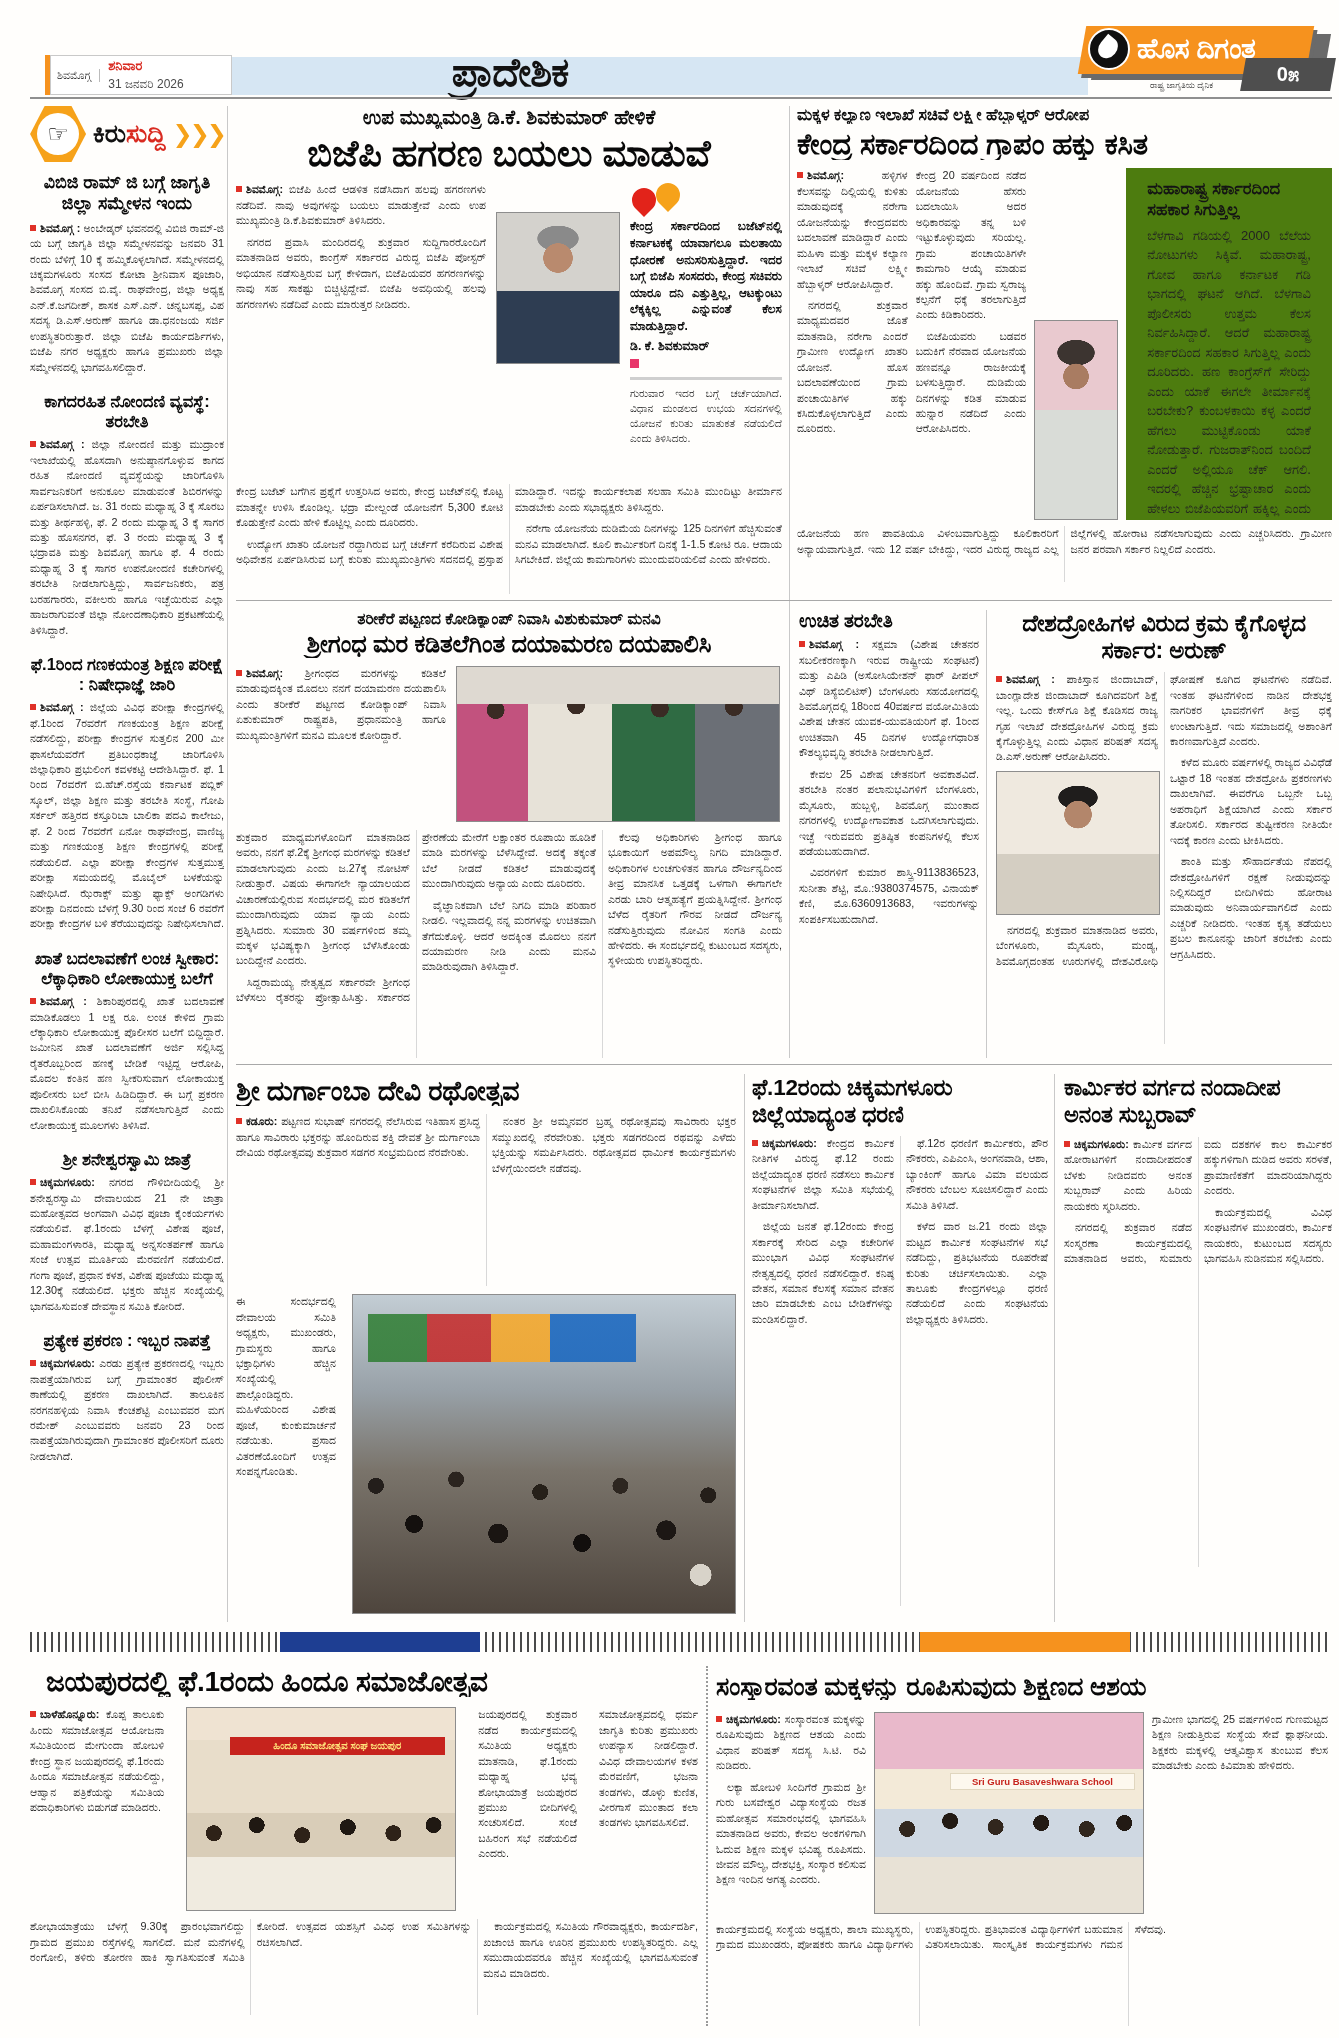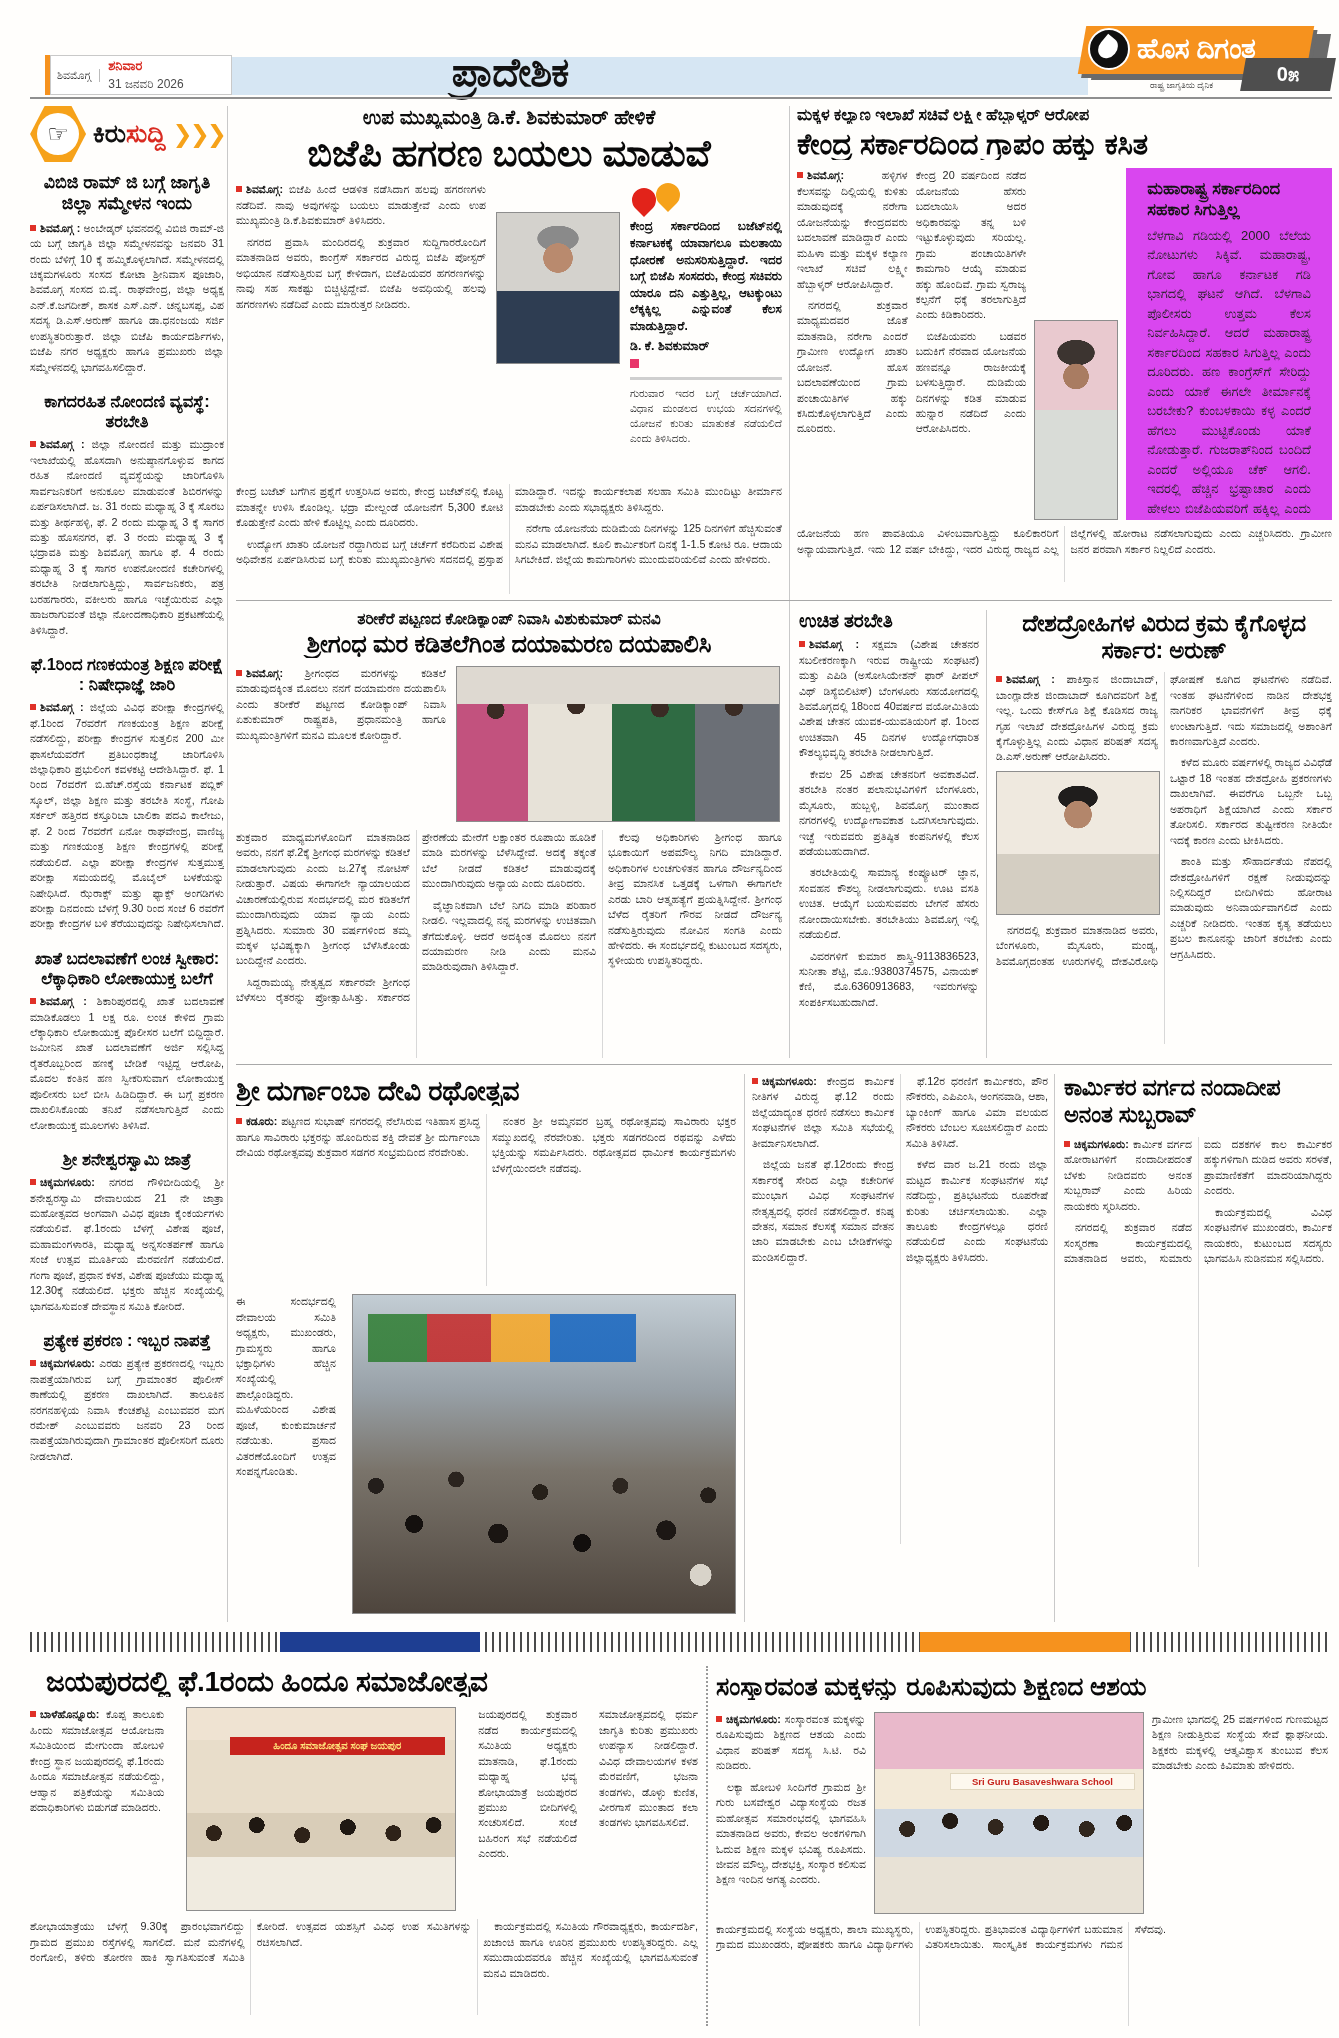--- a/index.html
+++ b/index.html
@@ -53,21 +53,21 @@
   .qwrap{position:relative;height:34px;margin-bottom:2px}
   .q1,.q2{position:absolute;width:24px;height:24px;border-radius:50% 50% 0 50%;transform:rotate(45deg)}
   .q1{background:#e2231a;left:2px;top:6px}
   .q2{background:#f6a21a;left:26px;top:1px}
   .quote-txt{font-weight:800;font-size:12px;line-height:1.38;text-align:justify;color:#0e0e0e}
   .quote-by{font-weight:800;font-size:12.5px;margin-top:5px;color:#0e0e0e}
   .redsq{display:inline-block;width:9px;height:9px;background:#e8356a;margin-top:4px}
   .quote-sep{height:3px;background:#cfcfcf;margin:5px 0 6px}
   .quote-tail{font-size:10.6px;line-height:1.42;text-align:justify;color:#333}
   
-  .pinkbox{background:#d946ef;padding:10px 21px;color:#222}
+  .pinkbox{background:#4d7c0f;padding:10px 21px;color:#222}
   .pinkbox h4{margin:0 0 6px;font-size:16.5px;line-height:1.25;color:#141414}
   .pinkbox div{font-size:13px;line-height:1.5;text-align:justify}
   
   .photo{border:1px solid #8d8d8d;position:relative;flex:0 0 auto;background-color:#d8d4cc}
   .ph-dks{background:radial-gradient(circle 15px at 50% 30%,#b98a6e 97%,transparent),
           radial-gradient(ellipse 21px 13px at 50% 17%,#8a8a8a 97%,transparent),
           linear-gradient(180deg,#d4d2cd 0 52%,#2e3d52 52% 100%)}
   .ph-heb{background:radial-gradient(circle 13px at 50% 28%,#a97c62 97%,transparent),
           radial-gradient(ellipse 19px 13px at 50% 16%,#3c3430 97%,transparent),
           linear-gradient(180deg,#e9c9cf 0 45%,#d9dcd7 45% 100%)}
@@ -276,21 +276,20 @@
       <p>ವೈಜ್ಞಾನಿಕವಾಗಿ ಬೆಲೆ ನಿಗದಿ ಮಾಡಿ ಪರಿಹಾರ ನೀಡಲಿ. ಇಲ್ಲವಾದಲ್ಲಿ ನನ್ನ ಮರಗಳನ್ನು ಉಚಿತವಾಗಿ ತೆಗೆದುಕೊಳ್ಳಿ. ಆದರೆ ಅದಕ್ಕಿಂತ ಮೊದಲು ನನಗೆ ದಯಾಮರಣ ನೀಡಿ ಎಂದು ಮನವಿ ಮಾಡಿರುವುದಾಗಿ ತಿಳಿಸಿದ್ದಾರೆ.</p>
       <p>ಕೆಲವು ಅಧಿಕಾರಿಗಳು ಶ್ರೀಗಂಧ ಹಾಗೂ ಭೂಕಾಯಿಗೆ ಅಪಮೌಲ್ಯ ನಿಗದಿ ಮಾಡಿದ್ದಾರೆ. ಅಧಿಕಾರಿಗಳ ಲಂಚಗುಳಿತನ ಹಾಗೂ ದೌರ್ಜನ್ಯದಿಂದ ತೀವ್ರ ಮಾನಸಿಕ ಒತ್ತಡಕ್ಕೆ ಒಳಗಾಗಿ ಈಗಾಗಲೇ ಎರಡು ಬಾರಿ ಆತ್ಮಹತ್ಯೆಗೆ ಪ್ರಯತ್ನಿಸಿದ್ದೇನೆ. ಶ್ರೀಗಂಧ ಬೆಳೆದ ರೈತರಿಗೆ ಗೌರವ ನೀಡದೆ ದೌರ್ಜನ್ಯ ನಡೆಸುತ್ತಿರುವುದು ನೋವಿನ ಸಂಗತಿ ಎಂದು ಹೇಳಿದರು. ಈ ಸಂದರ್ಭದಲ್ಲಿ ಕುಟುಂಬದ ಸದಸ್ಯರು, ಸ್ಥಳೀಯರು ಉಪಸ್ಥಿತರಿದ್ದರು.</p>
     </div>
   </div>
 
   <div class="abs clip" style="left:799px;top:610px;width:180px;height:448px">
     <div class="hl nw" style="font-size:19px;margin:0 0 6px">ಉಚಿತ ತರಬೇತಿ</div>
     <div class="body-txt">
       <p class="np"><span class="dl">ಶಿವಮೊಗ್ಗ :</span> <span>ಸಕ್ಷಮಾ (ವಿಶೇಷ ಚೇತನರ ಸಬಲೀಕರಣಕ್ಕಾಗಿ ಇರುವ ರಾಷ್ಟ್ರೀಯ ಸಂಘಟನೆ) ಮತ್ತು ಎಪಿಡಿ (ಅಸೋಸಿಯೇಶನ್ ಫಾರ್ ಪೀಪಲ್ ವಿಥ್ ಡಿಸ್ಯೆಬಿಲಿಟಿಸ್) ಬೆಂಗಳೂರು ಸಹಯೋಗದಲ್ಲಿ ಶಿವಮೊಗ್ಗದಲ್ಲಿ 18ರಿಂದ 40ವರ್ಷದ ವಯೋಮಿತಿಯ ವಿಶೇಷ ಚೇತನ ಯುವಕ-ಯುವತಿಯರಿಗೆ ಫೆ. 1ರಿಂದ ಉಚಿತವಾಗಿ 45 ದಿನಗಳ ಉದ್ಯೋಗಧಾರಿತ ಕೌಶಲ್ಯಭಿವೃದ್ಧಿ ತರಬೇತಿ ನೀಡಲಾಗುತ್ತಿದೆ.</span></p>
       <p>ಕೇವಲ 25 ವಿಶೇಷ ಚೇತನರಿಗೆ ಅವಕಾಶವಿದೆ. ತರಬೇತಿ ನಂತರ ಪಲಾನುಭವಿಗಳಿಗೆ ಬೆಂಗಳೂರು, ಮೈಸೂರು, ಹುಬ್ಬಳ್ಳಿ, ಶಿವಮೊಗ್ಗ ಮುಂತಾದ ನಗರಗಳಲ್ಲಿ ಉದ್ಯೋಗಾವಕಾಶ ಒದಗಿಸಲಾಗುವುದು. ಇಚ್ಛೆ ಇರುವವರು ಪ್ರತಿಷ್ಠಿತ ಕಂಪನಿಗಳಲ್ಲಿ ಕೆಲಸ ಪಡೆಯಬಹುದಾಗಿದೆ.</p>
-      <p>ತರಬೇತಿಯಲ್ಲಿ ಸಾಮಾನ್ಯ ಕಂಪ್ಯೂಟರ್ ಜ್ಞಾನ, ಸಂವಹನ ಕೌಶಲ್ಯ ನೀಡಲಾಗುವುದು. ಊಟ ವಸತಿ ಉಚಿತ. ಆಯ್ಕೆಗೆ ಬಯಸುವವರು ಬೇಗನೆ ಹೆಸರು ನೋಂದಾಯಿಸಬೇಕು. ತರಬೇತಿಯು ಶಿವಮೊಗ್ಗ ಇಲ್ಲಿ ನಡೆಯಲಿದೆ.</p>
       <p>ವಿವರಗಳಿಗೆ ಕುಮಾರ ಶಾಸ್ತ್ರಿ-9113836523, ಸುನೀತಾ ಶೆಟ್ಟಿ, ಮೊ.:9380374575, ವಿನಾಯಕ್ ಕೆಣಿ, ಮೊ.6360913683, ಇವರುಗಳನ್ನು ಸಂಪರ್ಕಿಸಬಹುದಾಗಿದೆ.</p>
     </div>
   </div>
 
   <div class="rule-v" style="left:986px;top:610px;height:448px"></div>
 
   <div class="abs clip" style="left:996px;top:610px;width:336px;height:448px">
     <div class="hl ctr" style="font-size:23px;margin:0 0 8px;line-height:1.18">ದೇಶದ್ರೋಹಿಗಳ ವಿರುದ ಕ್ರಮ ಕೈಗೊಳ್ಳದ ಸರ್ಕಾರ: ಅರುಣ್</div>
     <div class="cols2 body-txt clip" style="height:372px">
       <p class="np"><span class="dl">ಶಿವಮೊಗ್ಗ :</span> <span>ಪಾಕಿಸ್ತಾನ ಜಿಂದಾಬಾದ್, ಬಾಂಗ್ಲಾದೇಶ ಜಿಂದಾಬಾದ್ ಕೂಗಿದವರಿಗೆ ಶಿಕ್ಷೆ ಇಲ್ಲ. ಒಂದು ಕೇಸ್‌ಗೂ ಶಿಕ್ಷೆ ಕೊಡಿಸದ ರಾಜ್ಯ ಗೃಹ ಇಲಾಖೆ ದೇಶದ್ರೋಹಿಗಳ ವಿರುದ್ಧ ಕ್ರಮ ಕೈಗೊಳ್ಳುತ್ತಿಲ್ಲ ಎಂದು ವಿಧಾನ ಪರಿಷತ್ ಸದಸ್ಯ ಡಿ.ಎಸ್.ಅರುಣ್ ಆರೋಪಿಸಿದರು.</span></p>
@@ -315,20 +314,21 @@
       </div>
       <div class="photo ph-crowd" style="width:382px;height:318px">
         <div class="crowd-strip"></div>
       </div>
     </div>
   </div>
 
   <div class="rule-v" style="left:744px;top:1074px;height:548px"></div>
 
   <div class="abs clip" style="left:752px;top:1074px;width:296px;height:548px">
+    <div class="hl" style="font-size:22.5px;margin:0 0 8px;line-height:1.2">ಫೆ.12ರಂದು ಚಿಕ್ಕಮಗಳೂರು ಜಿಲ್ಲೆಯಾದ್ಯಂತ ಧರಣಿ</div>
     <div class="cols2 body-txt clip" style="height:470px">
       <p class="np"><span class="dl">ಚಿಕ್ಕಮಗಳೂರು:</span> <span>ಕೇಂದ್ರದ ಕಾರ್ಮಿಕ ನೀತಿಗಳ ವಿರುದ್ಧ ಫೆ.12 ರಂದು ಜಿಲ್ಲೆಯಾದ್ಯಂತ ಧರಣಿ ನಡೆಸಲು ಕಾರ್ಮಿಕ ಸಂಘಟನೆಗಳ ಜಿಲ್ಲಾ ಸಮಿತಿ ಸಭೆಯಲ್ಲಿ ತೀರ್ಮಾನಿಸಲಾಗಿದೆ.</span></p>
       <p>ಜಿಲ್ಲೆಯ ಜನತೆ ಫೆ.12ರಂದು ಕೇಂದ್ರ ಸರ್ಕಾರಕ್ಕೆ ಸೇರಿದ ಎಲ್ಲಾ ಕಚೇರಿಗಳ ಮುಂಭಾಗ ವಿವಿಧ ಸಂಘಟನೆಗಳ ನೇತೃತ್ವದಲ್ಲಿ ಧರಣಿ ನಡೆಸಲಿದ್ದಾರೆ. ಕನಿಷ್ಠ ವೇತನ, ಸಮಾನ ಕೆಲಸಕ್ಕೆ ಸಮಾನ ವೇತನ ಜಾರಿ ಮಾಡಬೇಕು ಎಂಬ ಬೇಡಿಕೆಗಳನ್ನು ಮಂಡಿಸಲಿದ್ದಾರೆ.</p>
       <p>ಫೆ.12ರ ಧರಣಿಗೆ ಕಾರ್ಮಿಕರು, ಪೌರ ನೌಕರರು, ಎಪಿಎಂಸಿ, ಅಂಗನವಾಡಿ, ಆಶಾ, ಬ್ಯಾಂಕಿಂಗ್ ಹಾಗೂ ವಿಮಾ ವಲಯದ ನೌಕರರು ಬೆಂಬಲ ಸೂಚಿಸಲಿದ್ದಾರೆ ಎಂದು ಸಮಿತಿ ತಿಳಿಸಿದೆ.</p>
       <p>ಕಳೆದ ವಾರ ಜ.21 ರಂದು ಜಿಲ್ಲಾ ಮಟ್ಟದ ಕಾರ್ಮಿಕ ಸಂಘಟನೆಗಳ ಸಭೆ ನಡೆದಿದ್ದು, ಪ್ರತಿಭಟನೆಯ ರೂಪರೇಷೆ ಕುರಿತು ಚರ್ಚಿಸಲಾಯಿತು. ಎಲ್ಲಾ ತಾಲೂಕು ಕೇಂದ್ರಗಳಲ್ಲೂ ಧರಣಿ ನಡೆಯಲಿದೆ ಎಂದು ಸಂಘಟನೆಯ ಜಿಲ್ಲಾಧ್ಯಕ್ಷರು ತಿಳಿಸಿದರು.</p>
     </div>
   </div>
 
   <div class="rule-v" style="left:1054px;top:1074px;height:548px"></div>
 

